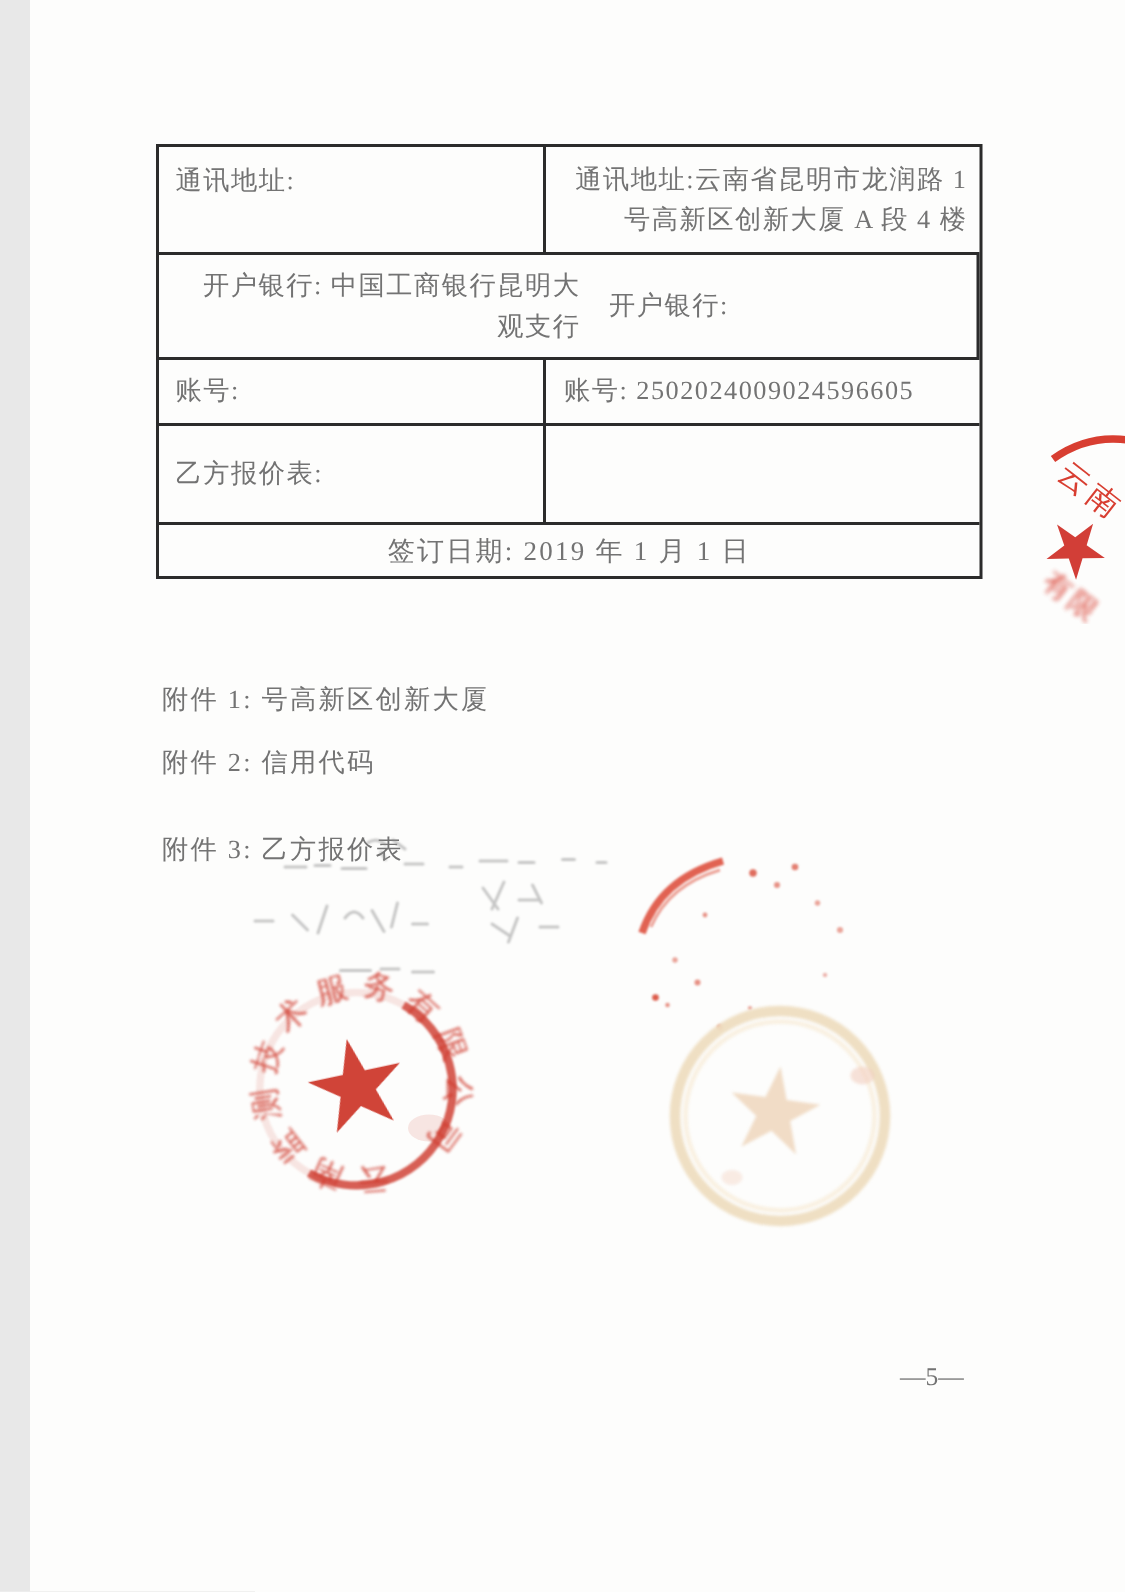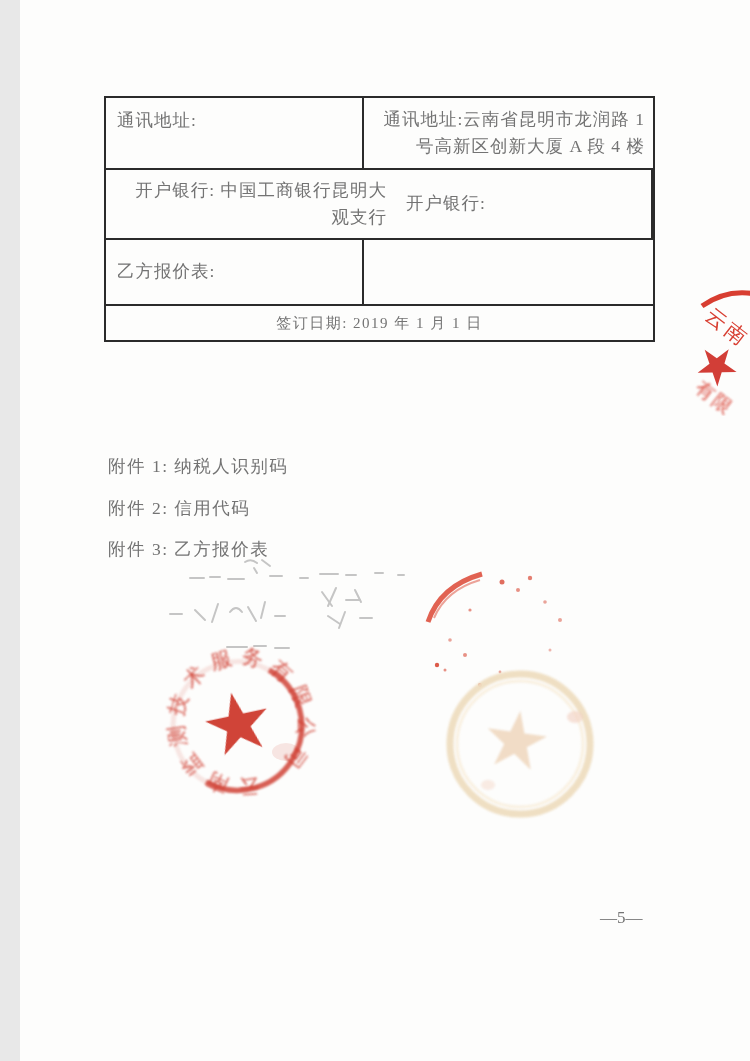--- a/index.html
+++ b/index.html
@@ -7,24 +7,24 @@
         font-family:"Liberation Serif","DejaVu Serif",serif;color:#737373;margin-left:20px;}
   
   #contact-table{position:absolute;left:84px;top:96px;width:551px;border:2px solid #2b2b2b;box-sizing:border-box;}
   .trow{display:flex;border-bottom:2px solid #2b2b2b;}
   .trow:last-child{border-bottom:none;}
   .cell{box-sizing:border-box;font-size:17.5px;letter-spacing:1px;line-height:1.55;}
   .cell.label{width:258px;border-right:2px solid #2b2b2b;padding:6px 6px 6px 11px;display:flex;align-items:center;}
   .cell.value{width:289px;padding:4px 8px 4px 12px;display:flex;align-items:center;white-space:pre-line;text-align:right;}
   .r1{height:70px}.r2{height:68px}.r3{height:42px}.r4{height:64px}.r5{height:34px}
   .r1 .label{align-items:flex-start;padding-top:9px;}
-  .sign-row{display:flex;justify-content:center;align-items:center;font-size:15px;letter-spacing:1.5px;}
+  .sign-row{display:flex;justify-content:center;align-items:center;font-size:18px;letter-spacing:1.5px;}
   
   .attach{position:absolute;left:88px;font-size:17.5px;letter-spacing:1.5px;white-space:nowrap;}
-  #attach-1{top:454px}#attach-2{top:496px}#attach-3{top:537px}
+  #attach-1{top:454px}#attach-2{top:496px}#attach-3{top:554px}
   
   #page-number{position:absolute;left:580px;top:908px;font-size:17px;letter-spacing:0;}
   
   .stamp{position:absolute;pointer-events:none;}
   #company-seal{left:126px;top:632px;}
   #faint-seal{left:418px;top:660px;}
   #ink-dots{left:390px;top:560px;}
   #edge-seal{right:0;top:284px;width:80px;height:132px;overflow:hidden;}
   #handwriting-smudge{left:130px;top:552px;}
   .blur-s{filter:blur(0.6px);}
@@ -36,27 +36,31 @@
 
   <div id="contact-table">
     <div class="trow r1">
       <div class="cell label">通讯地址:</div>
       <div class="cell value">通讯地址:云南省昆明市龙润路 1 号高新区创新大厦 A 段 4 楼</div>
     </div>
     <div class="trow r2">
       <div class="cell value">开户银行: 中国工商银行昆明大观支行</div>
       <div class="cell label">开户银行:</div>
     </div>
+    <div class="trow r3">
+      <div class="cell label">账号:</div>
+      <div class="cell value">账号: 2502024009024596605</div>
+    </div>
     <div class="trow r4">
       <div class="cell label">乙方报价表:</div>
     </div>
     <div class="trow r5 sign-row">签订日期: 2019 年 1 月 1 日</div>
   </div>
 
-  <div class="attach" id="attach-1">附件 1: 纳税人识别码</div>
+  <div class="attach" id="attach-1">附件 1: 号高新区创新大厦</div>
   <div class="attach" id="attach-2">附件 2: 信用代码</div>
   <div class="attach" id="attach-3">附件 3: 乙方报价表</div>
 
   <svg id="handwriting-smudge" class="stamp" width="270" height="105" viewBox="0 0 270 105">
     <g stroke="#8f8f8f" stroke-width="2" fill="none" opacity="0.5" filter="blur(0.7px)" stroke-linecap="round">
       <path d="M95,10 q6,-4 12,1"></path>
         <path d="M112,8 l8,6"></path>
         <path d="M104,16 l3,5"></path>
       <path d="M40,26 h14"></path>
         <path d="M60,25 h10"></path>

